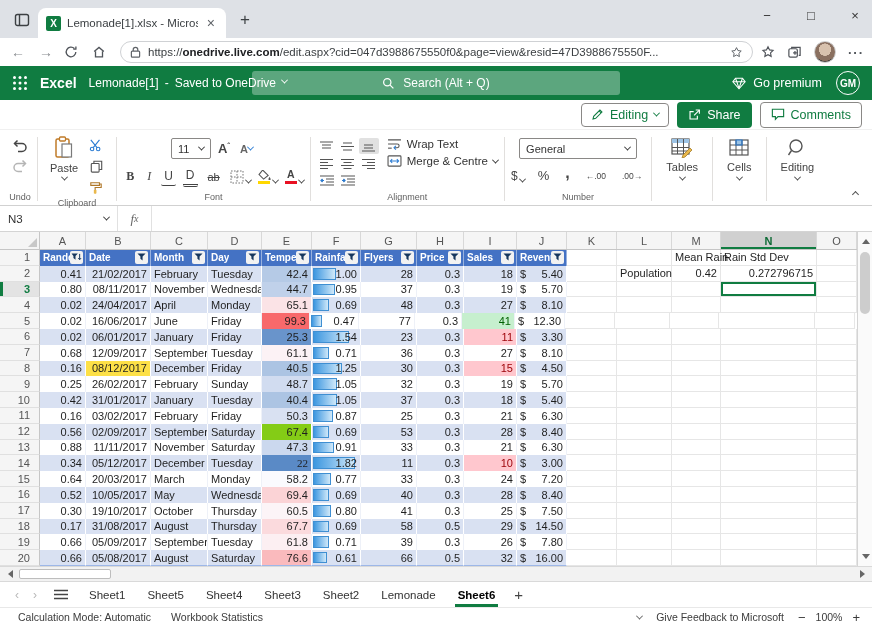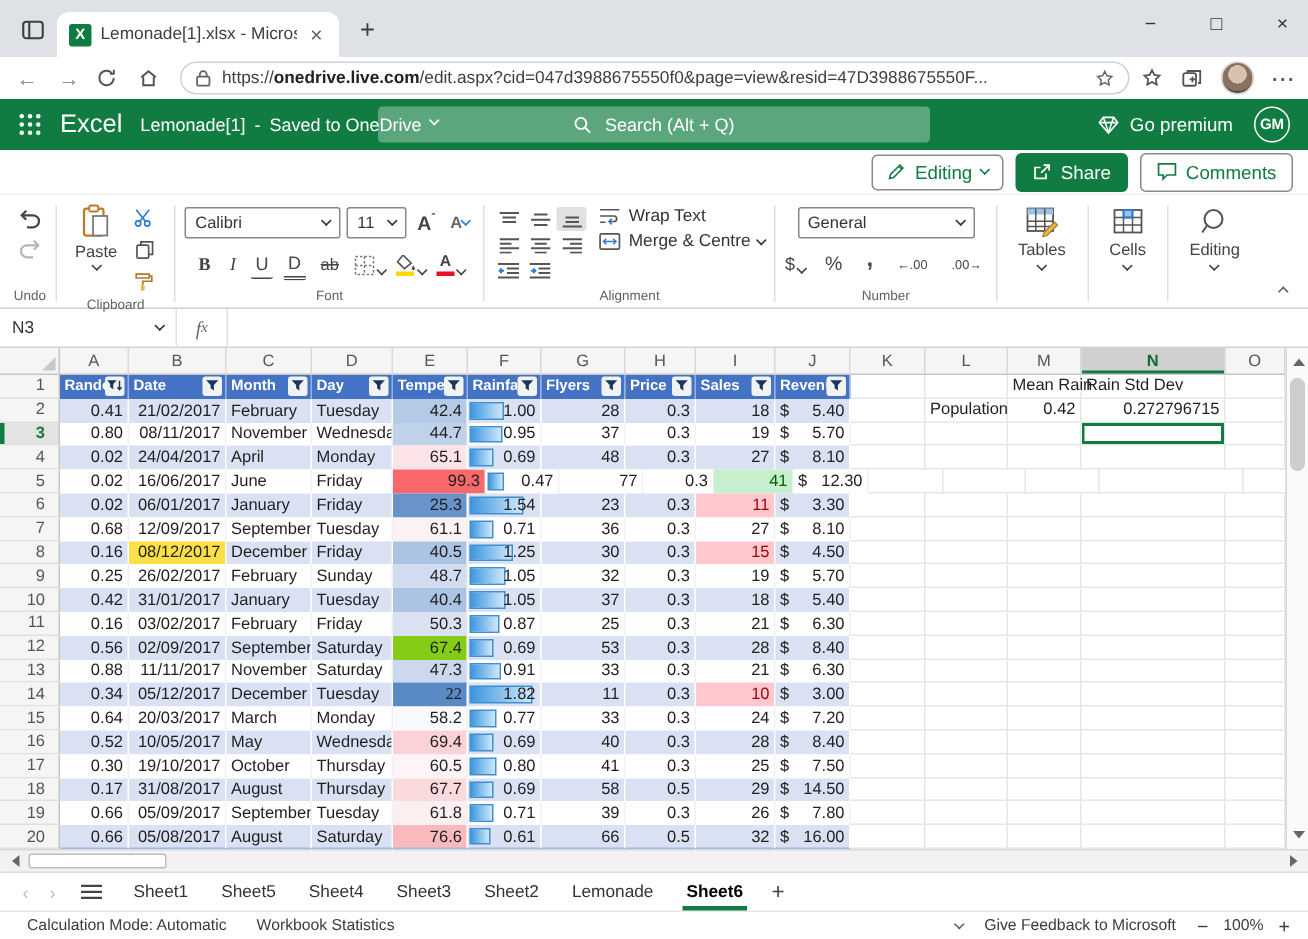--- a/index.html
+++ b/index.html
@@ -24,21 +24,21 @@
   .navic.dark{color:#50545a}
   .urlbar{flex:1;height:22px;border:1px solid #cfd1d4;border-radius:12px;background:#fff;display:flex;align-items:center;padding:0 9px;gap:7px;font-size:11.5px;color:#202124;min-width:0}
   .urltext{white-space:nowrap;overflow:hidden;flex:1;color:#3c4043}
   .urltext b{color:#202124;font-weight:bold}
   .tb-right{display:flex;align-items:center;gap:12px}
   .avatar-photo{width:22px;height:22px;border-radius:50%;background:radial-gradient(circle at 50% 38%,#d8c2ae 0 38%,#8a7060 39% 70%,#4a4440 71%);border:1px solid #cfcfcf}
   .dots{font-weight:bold;color:#50545a;font-size:13px;letter-spacing:1px}
 
   
   .greenbar{height:34px;background:#107c41;display:flex;align-items:center;color:#fff;padding:0 12px;gap:12px;position:relative;flex:none}
-  .excel-name{font-size:17px;font-weight:normal}
+  .excel-name{font-size:14px;font-weight:bold}
   .doc-line{font-size:12px;display:flex;align-items:center;gap:6px;white-space:nowrap}
   .searchpill{position:absolute;left:50%;transform:translateX(-50%);width:368px;height:24px;background:rgba(255,255,255,.32);border-radius:3px;display:flex;align-items:center;justify-content:center;gap:8px;font-size:12px;color:#fff}
   .gb-right{margin-left:auto;display:flex;align-items:center;gap:14px}
   .premium{display:flex;align-items:center;gap:7px;font-size:12.5px}
   .gm-badge{width:24px;height:24px;border:1.5px solid #fff;border-radius:50%;display:flex;align-items:center;justify-content:center;font-size:10px;font-weight:bold}
 
   
   .menubar{height:30px;background:#fff;display:flex;align-items:center;padding:0 10px;font-size:13px;border-bottom:1px solid #f0f0f0;flex:none}
   .mtab{padding:0 12px;height:30px;display:flex;align-items:center;position:relative;color:#252423;white-space:nowrap}
   .mtab.active{font-weight:bold}
@@ -316,24 +316,20 @@
               </svg>
           </span>
         </div>
       </div>
       <span class="glabel">Clipboard</span>
     </div>
     <div class="rdiv"></div>
 
     <div class="rgroup">
       <div class="fontrow" style="margin-top:3px">
-        <div class="selbox" style="width:104px">
-            <span>Calibri</span>
-            <span class="chev"></span>
-          </div>
         <div class="selbox" style="width:40px">
             <span>11</span>
             <span class="chev"></span>
           </div>
         <span class="icnbtn" style="font-size:13px;font-weight:bold">A<span style="font-size:8px;margin-top:-7px">ˆ</span></span>
         <span class="icnbtn" style="font-size:11px;font-weight:bold;color:#666">A<span class="chev" style="color:#2b7cd3"></span></span>
       </div>
       <div class="fmtrow">
         <span class="icnbtn" style="font-weight:bold;font-family:'Liberation Serif',serif">B</span>
         <span class="icnbtn" style="font-style:italic;font-family:'Liberation Serif',serif">I</span>
@@ -691,21 +687,21 @@
             <div class="c num" style="width: 49px;"></div>
             <div class="c num" style="width: 96px;"></div>
             <div class="c " style="width: 40px;"></div>
           </div>
           <div class="grow">
             <div class="rhd">5</div>
             <div class="c tbl num" style="width: 46px; background: rgb(255, 255, 255); border-right-color: rgb(238, 241, 248);">0.02</div>
             <div class="c tbl num" style="width: 65px; background: rgb(255, 255, 255); border-right-color: rgb(238, 241, 248);">16/06/2017</div>
             <div class="c tbl " style="width: 57px; background: rgb(255, 255, 255); border-right-color: rgb(238, 241, 248);">June</div>
             <div class="c tbl " style="width: 54px; background: rgb(255, 255, 255); border-right-color: rgb(238, 241, 248);">Friday</div>
-            <div class="c tbl num" style="width: 62px; background: rgb(248, 105, 107); border-right-color: rgb(238, 241, 248);">99.3</div>
+            <div class="c tbl num" style="width: 48px; background: rgb(248, 105, 107); border-right-color: rgb(238, 241, 248);">99.3</div>
             <div class="c tbl num rainwrap" style="width: 49px; background: rgb(255, 255, 255); border-right-color: rgb(238, 241, 248);">
               <span class="rainbar" style="width: 11px;"></span>
               <span class="rainval">0.47</span>
             </div>
             <div class="c tbl num" style="width: 56px; background: rgb(255, 255, 255); border-right-color: rgb(238, 241, 248);">77</div>
             <div class="c tbl num" style="width: 47px; background: rgb(255, 255, 255); border-right-color: rgb(238, 241, 248);">0.3</div>
             <div class="c tbl num" style="width: 53px; background: rgb(198, 239, 206); border-right-color: rgb(238, 241, 248); color: rgb(0, 97, 0);">41</div>
             <div class="c tbl money" style="width: 50px; background: rgb(255, 255, 255); border-right-color: rgb(238, 241, 248);">
               <span>$</span>
               <span>12.30</span>

